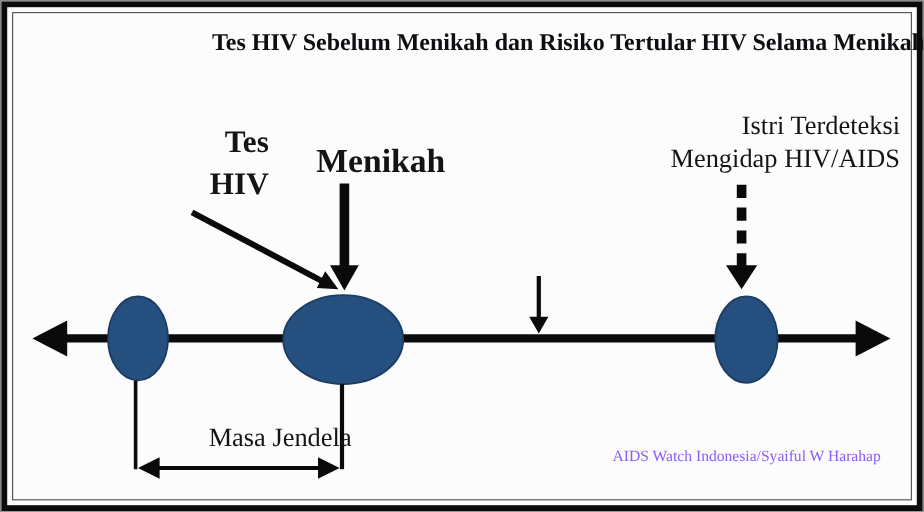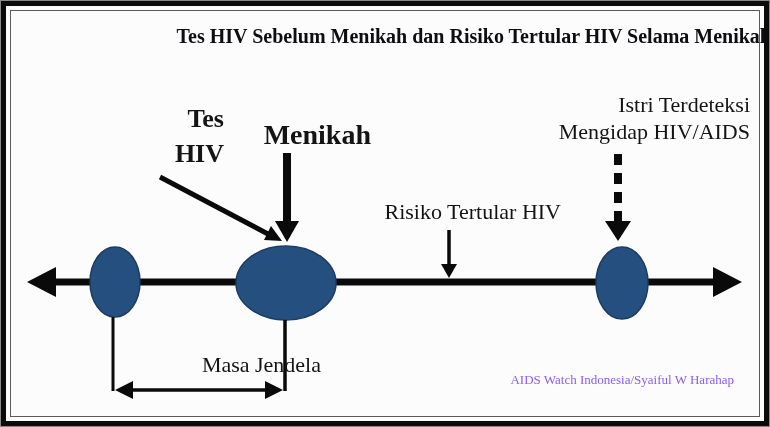--- a/index.html
+++ b/index.html
@@ -9,21 +9,21 @@
   }
   .outer-frame{position:absolute;inset:0;border:5px solid #0b0b0b;pointer-events:none;z-index:5;}
   .inner-frame{position:absolute;inset:9px;border:1px solid #5a5a5a;pointer-events:none;z-index:5;}
   svg.diagram{position:absolute;left:0;top:0;width:770px;height:427px;z-index:1;}
   .lbl{position:absolute;z-index:2;color:#141414;text-align:right;white-space:pre-line;}
   .title{left:0;top:24px;width:770px;font-size:20px;font-weight:bold;color:#0d0d12;}
   .tes-hiv{left:103px;top:100px;width:120px;font-size:26px;font-weight:bold;line-height:35px;}
   .menikah{left:206px;top:118px;width:164px;font-size:28px;font-weight:bold;}
   .istri{left:487px;top:90px;width:262px;font-size:22px;line-height:27px;}
   .risiko{left:340px;top:198px;width:220px;font-size:22px;}
-  .masa{left:112px;top:351px;width:180px;font-size:22px;margin-left:28px;}
+  .masa{left:112px;top:351px;width:180px;font-size:22px;}
   .attribution{left:430px;top:371px;width:303px;font-size:13px;text-align:right;color:#8b5cf6;}
   .stroke-black{stroke:#0a0a0a;}
   .fill-black{fill:#0a0a0a;}
 </style>
 </head>
 <body>
 
 <div class="stage">
   <div class="outer-frame"></div>
   <div class="inner-frame"></div>
@@ -56,16 +56,15 @@
     <polygon points="114,389 132,380 132,398" class="fill-black"></polygon>
     <polygon points="282,389 264,380 264,398" class="fill-black"></polygon>
   </svg>
 
   <div class="lbl title">Tes HIV Sebelum Menikah dan Risiko Tertular HIV Selama Menikah</div>
   <div class="lbl menikah">Menikah</div>
   <div class="lbl tes-hiv">Tes
 HIV</div>
   <div class="lbl istri">Istri Terdeteksi
 Mengidap HIV/AIDS</div>
-  <div class="lbl risiko">Risiko Tertular HIV</div>
   <div class="lbl masa">Masa Jendela</div>
   <div class="lbl attribution">AIDS Watch Indonesia/Syaiful W Harahap</div>
 </div>
 
 </body></html>

